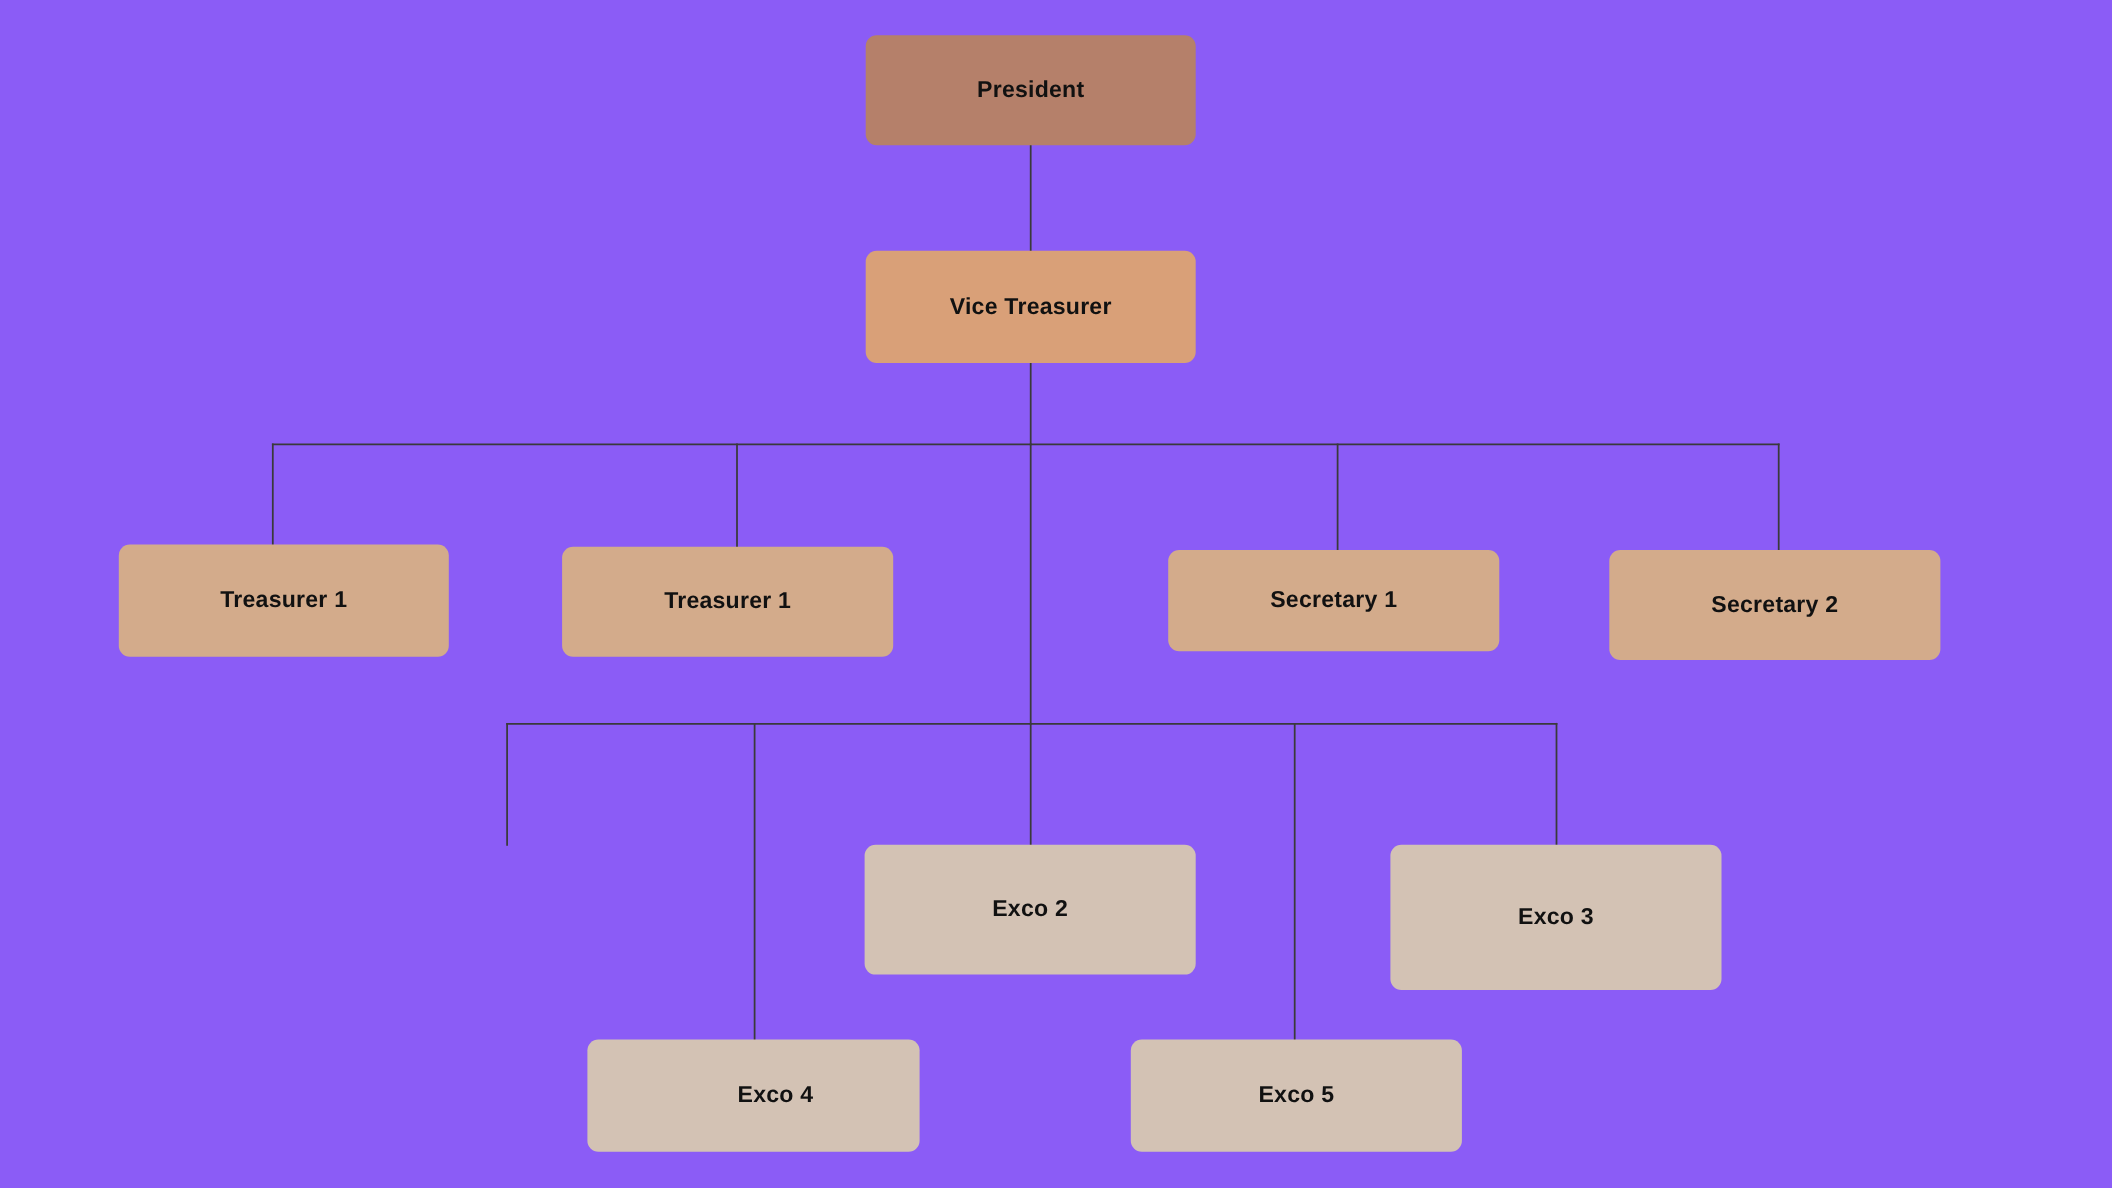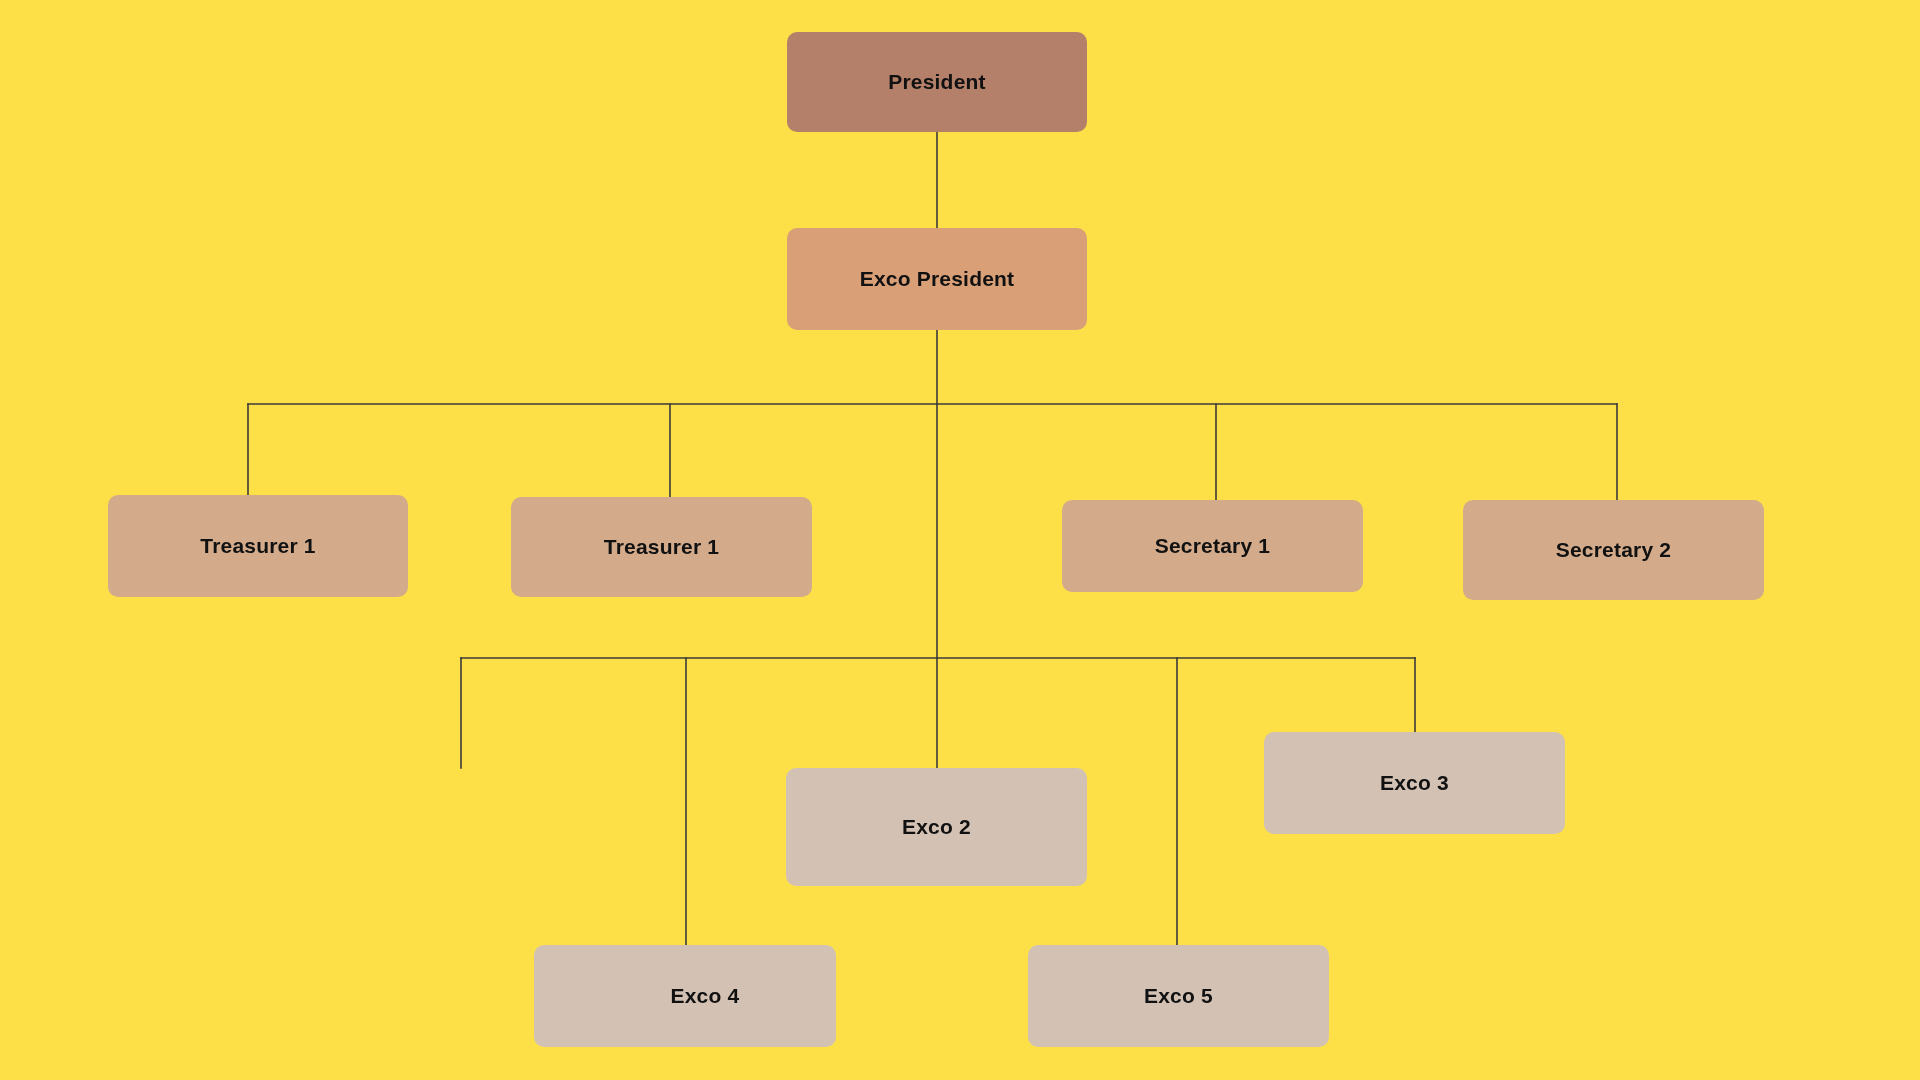--- a/index.html
+++ b/index.html
@@ -51,28 +51,28 @@
   .n-president      { left: 787px;  top: 32px;  width: 300px; height: 100px; }
   .n-vice-president { left: 787px;  top: 228px; width: 300px; height: 102px; }
 
   .n-treasurer-1    { left: 108px;  top: 495px; width: 300px; height: 102px; }
   .n-treasurer-2    { left: 511px;  top: 497px; width: 301px; height: 100px; }
   .n-secretary-1    { left: 1062px; top: 500px; width: 301px; height: 92px; }
   .n-secretary-2    { left: 1463px; top: 500px; width: 301px; height: 100px; }
 
   .n-exco-1         { left: 310px;  top: 768px; width: 302px; height: 102px; }
   .n-exco-2         { left: 786px;  top: 768px; width: 301px; height: 118px; }
-  .n-exco-3         { left: 1264px; top: 732px; width: 301px; height: 102px; }
+  .n-exco-3         { left: 1264px; top: 768px; width: 301px; height: 132px; }
   .n-exco-4         { left: 534px;  top: 945px; width: 302px; height: 102px; }
   .n-exco-5         { left: 1028px; top: 945px; width: 301px; height: 102px; }
 </style>
 </head>
 <body style="background: rgb(255, 255, 255);">
 
-<div id="org-chart" style="background: #fde047;">
+<div id="org-chart" style="background: #8b5cf6;">
 
   <svg id="connector-layer" viewBox="0 0 1920 1080" width="1920" height="1080" xmlns="http://www.w3.org/2000/svg" aria-hidden="true">
     <g fill="none" stroke="#3a3a3a" stroke-width="1.6" stroke-linecap="square">
       <path d="M 937 132 L 937 228"></path>
       <path d="M 937 330 L 937 404"></path>
       <path d="M 248 404 L 1617 404"></path>
       <path d="M 248 404 L 248 495"></path>
       <path d="M 670 404 L 670 497"></path>
       <path d="M 1216 404 L 1216 500"></path>
       <path d="M 1617 404 L 1617 500"></path>
@@ -84,21 +84,21 @@
       <path d="M 686 658 L 686 945"></path>
       <path d="M 1177 658 L 1177 945"></path>
     </g>
   </svg>
 
   <div class="node n-president" style="background: rgb(181, 128, 106);">
     <span class="node-label" style="color: rgb(17, 17, 17);">President</span>
   </div>
 
   <div class="node n-vice-president" style="background: rgb(217, 160, 120);">
-    <span class="node-label" style="color: rgb(17, 17, 17);">Exco President</span>
+    <span class="node-label" style="color: rgb(17, 17, 17);">Vice Treasurer</span>
   </div>
 
   <div class="node n-treasurer-1" style="background: rgb(211, 171, 139);">
     <span class="node-label" style="color: rgb(17, 17, 17);">Treasurer 1</span>
   </div>
 
   <div class="node n-treasurer-2" style="background: rgb(211, 171, 139);">
     <span class="node-label" style="color: rgb(17, 17, 17);">Treasurer 1</span>
   </div>
 

